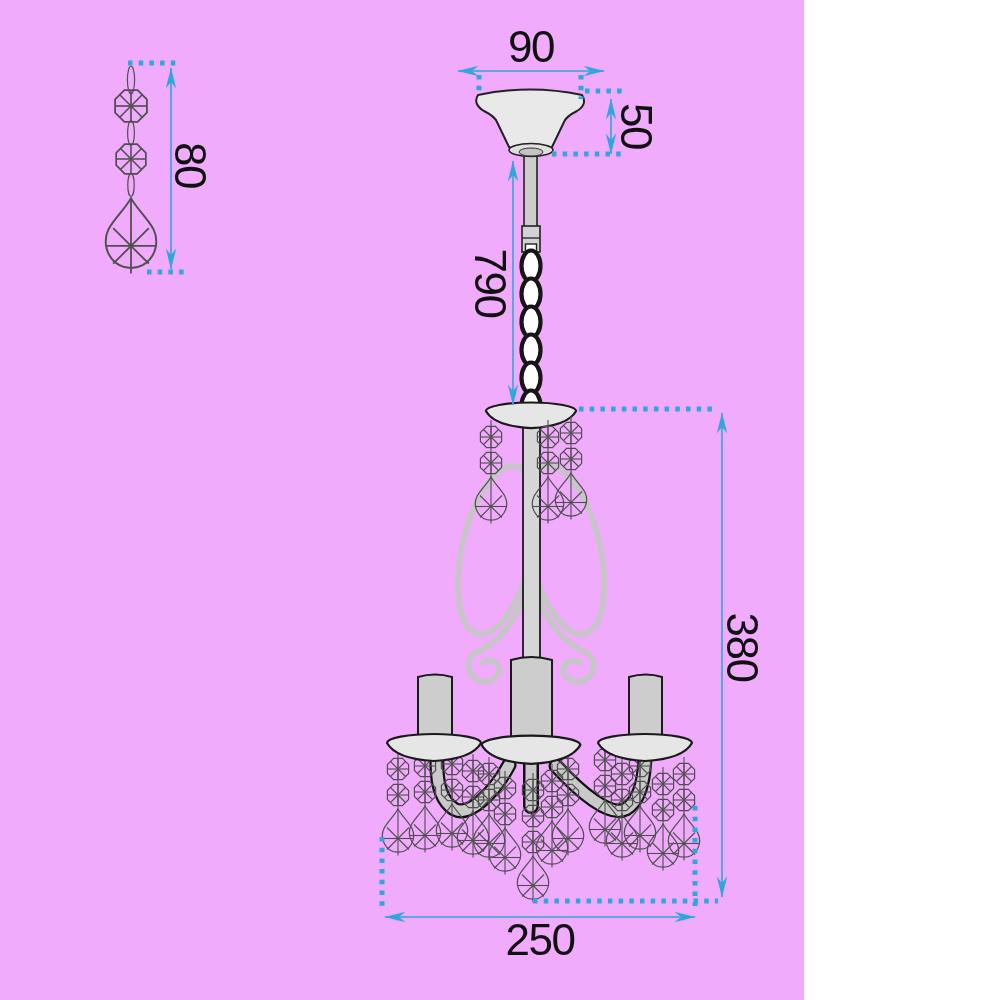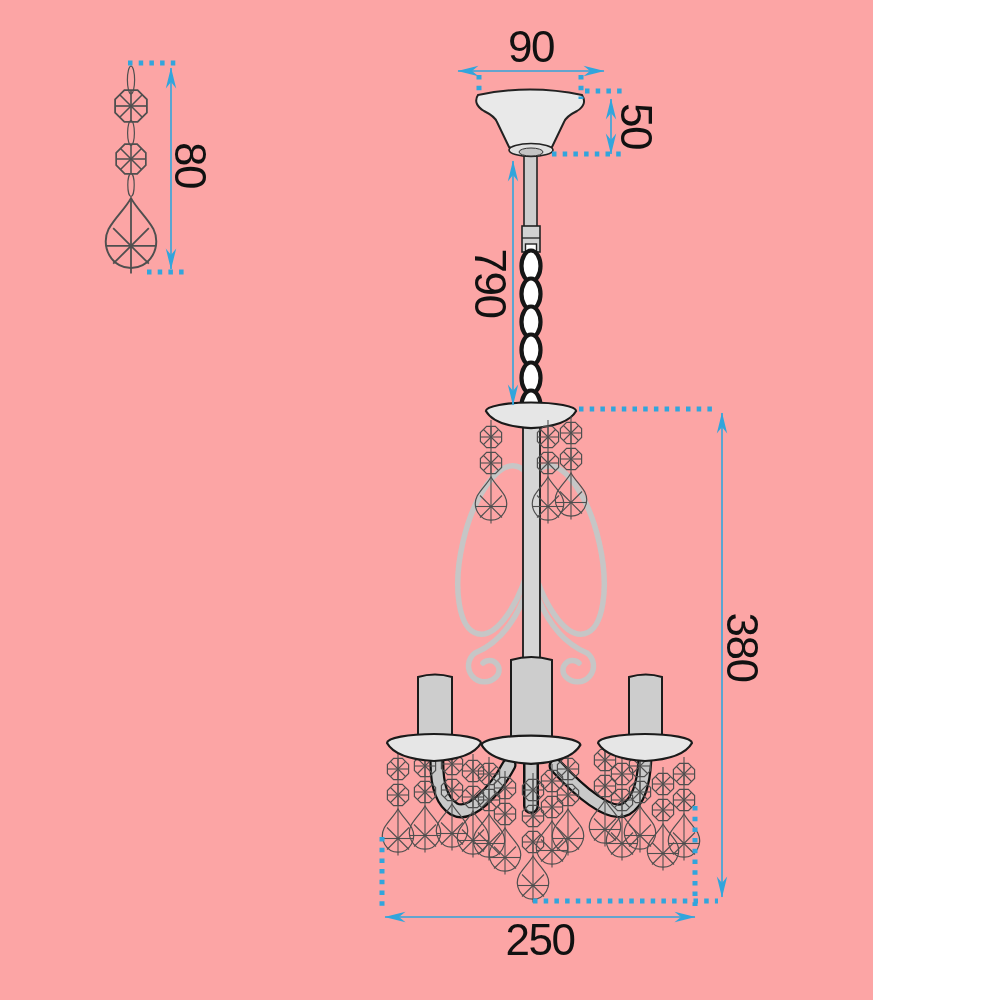--- a/index.html
+++ b/index.html
@@ -1,16 +1,16 @@
 <!DOCTYPE html>
 <html><head>
 <meta charset="utf-8">
 <style>
   html,body{margin:0;padding:0;background:#ffffff;}
-  #stage{width:873px;height:1000px;position:relative;background:#fca5a5;
+  #stage{width:804px;height:1000px;position:relative;background:#f0abfc;
          font-family:"Liberation Sans", sans-serif;}
   svg{display:block;}
   
   .outline{stroke:#222222;stroke-width:2;}
   .metal{fill:#e9e9e9;}
   .metal-mid{fill:#d6d6d6;}
   .metal-dark{fill:#cdcdcd;}
   .crystal{stroke:#4f4f4f;stroke-width:1.2;fill:none;}
   .str{stroke:#4f4f4f;stroke-width:1.1;}
   .scroll{stroke:#c6c6c6;stroke-width:5.5;fill:none;stroke-linecap:round;}

